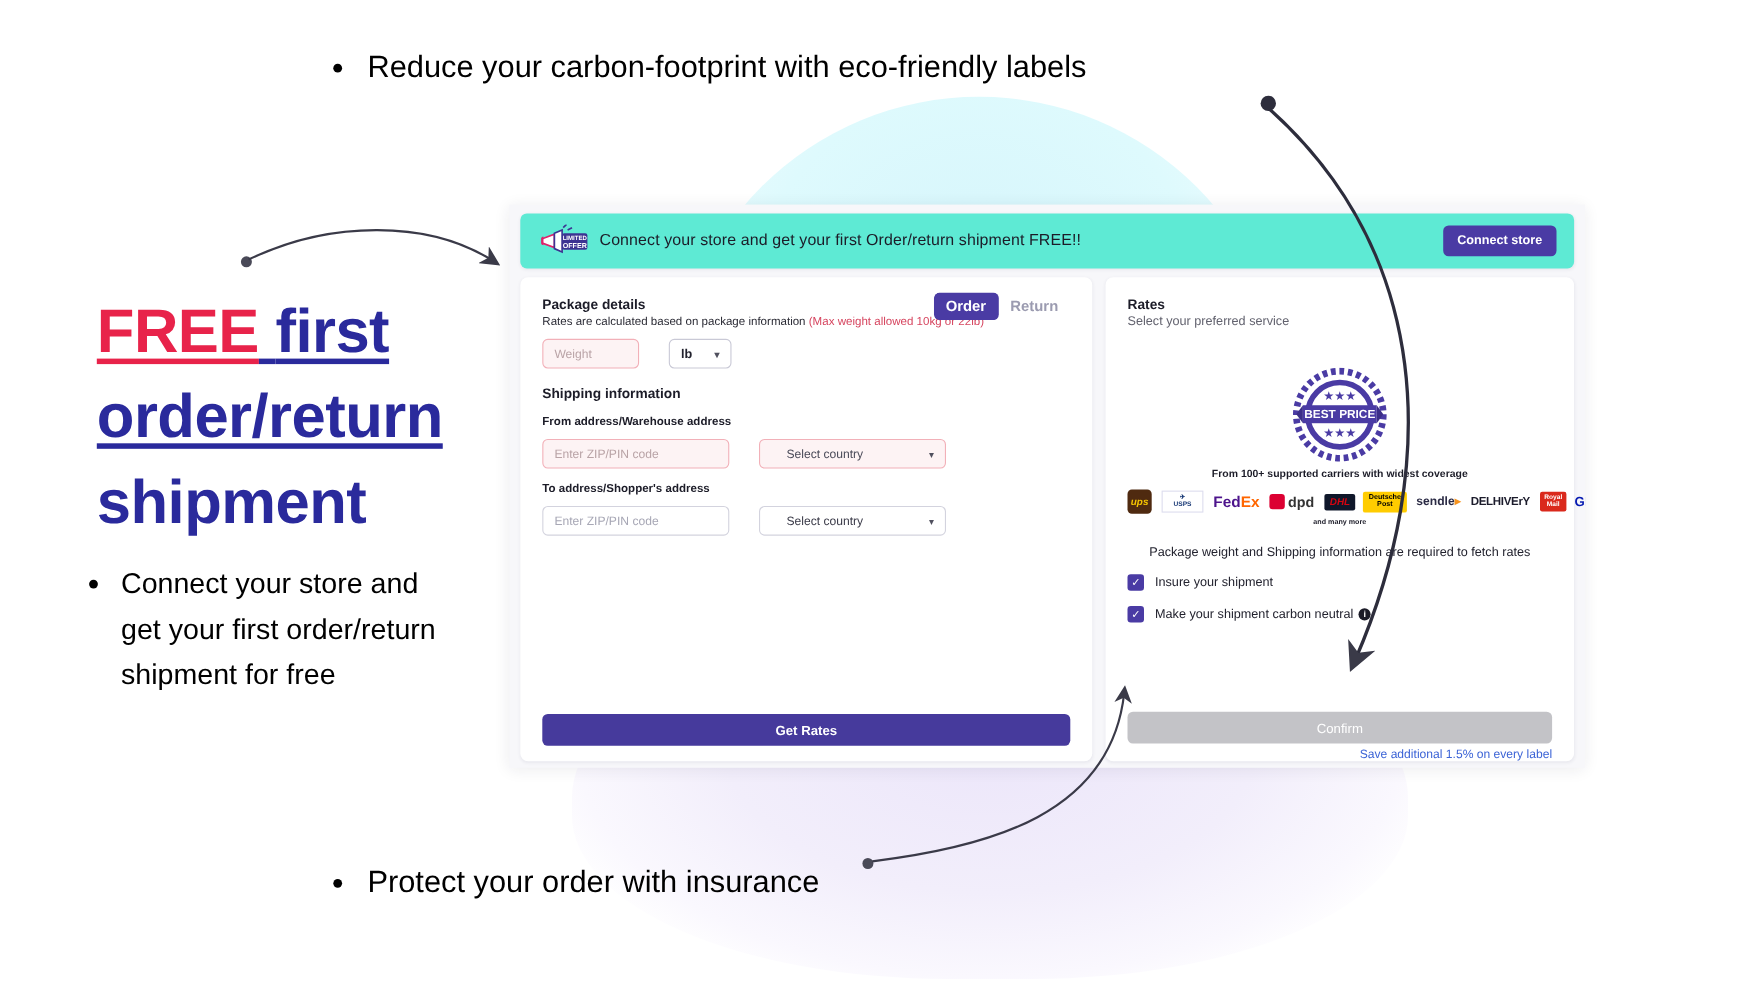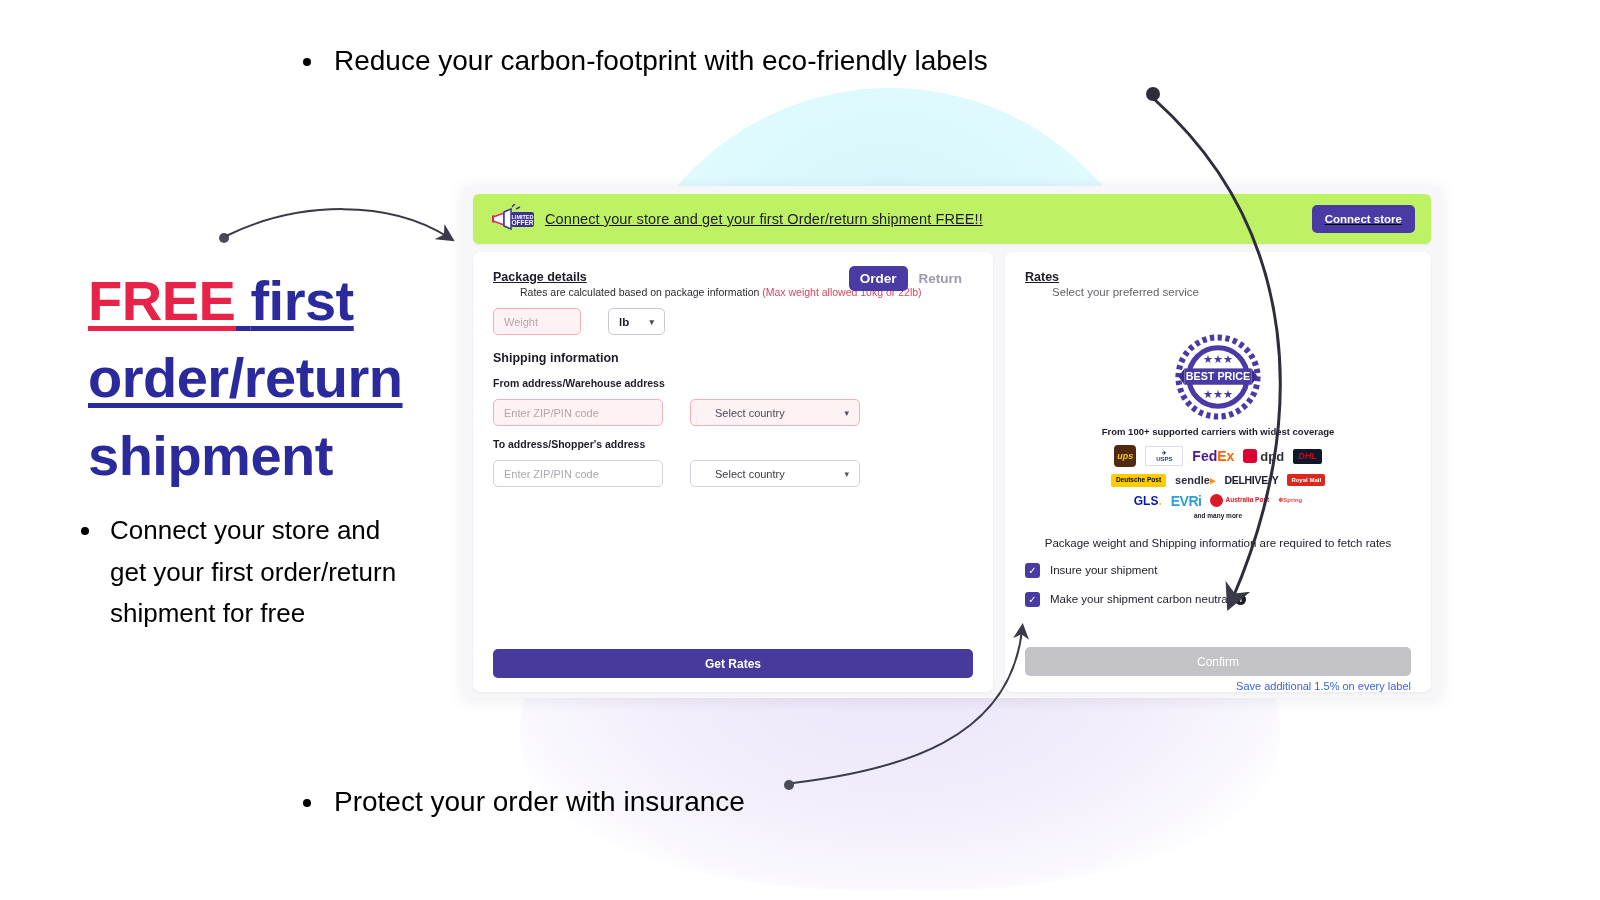--- a/index.html
+++ b/index.html
@@ -59,43 +59,42 @@
   .app {
     position: absolute; left: 463px; top: 186px;
     width: 978px; height: 512px;
     background: #f7f7fa;
     overflow: hidden;
     z-index: 3;
     box-shadow: 0 2px 14px rgba(30,30,60,.09);
   }
   .banner {
     position: absolute; left: 10px; top: 8px; width: 958px; height: 50px;
-    background: #bef264; border-radius: 6px;
+    background: #5eead4; border-radius: 6px;
     display: flex; align-items: center; padding: 0 16px;
     box-shadow: 0 1px 3px rgba(40,40,80,.07);
-    text-decoration: underline;
   }
   .megaphone { width: 48px; height: 30px; position: relative; flex: 0 0 48px; margin-right: 8px; }
   .banner-text { font-size: 14.5px; color: #1c1c28; font-weight: 500; letter-spacing: .1px; }
   .connect-btn {
     margin-left: auto; background: #4a3ba4; color: #fff;
     font-size: 11.5px; font-weight: 700; padding: 8px 13px; border-radius: 5px;
     white-space: nowrap;
   }
 
   .panes { position: absolute; left: 10px; top: 66px; width: 958px; height: 440px; display: flex; gap: 12px; }
   .pane {
     background: #fff; border-radius: 7px; position: relative;
     box-shadow: 0 1px 3px rgba(40,40,80,.07);
   }
   .pane-left { width: 520px; padding: 18px 20px; }
   .pane-right { width: 426px; padding: 18px 20px; }
 
-  .sec-title { font-size: 12.5px; font-weight: 700; color: #1c1c28; text-decoration: underline; }
-  .sec-sub { font-size: 10.5px; color: #2b2b35; margin-top: 2px; margin-left: 27px; }
+  .sec-title { font-size: 12.5px; font-weight: 700; color: #1c1c28; }
+  .sec-sub { font-size: 10.5px; color: #2b2b35; margin-top: 2px; }
   .sec-sub .warn { color: #d6455f; }
   .pane-right .sec-sub { font-size: 11.5px; color: #62626e; }
 
   .toggle-wrap { position: absolute; right: 20px; top: 14px; display: flex; align-items: center;
     border-radius: 5px; overflow: hidden; }
   .tg { font-size: 13.5px; font-weight: 700; padding: 5px 11px; }
   .tg.on { background: #4a3ba4; color: #fff; border-radius: 5px; }
   .tg.off { color: #9b9bb0; }
 
   .row { display: flex; gap: 27px; margin-top: 10px; }
@@ -122,21 +121,21 @@
     position: absolute; left: 20px; bottom: 14px; width: 480px; height: 29px;
     background: #463a9c; color: #fff; border-radius: 5px;
     display: flex; align-items: center; justify-content: center;
     font-size: 12px; font-weight: 700;
   }
 
   
   .badge-area { margin-top: 36px; text-align: center; }
   .badge { width: 86px; height: 86px; margin: 0 auto; position: relative; }
   .carriers-note { font-size: 9.5px; font-weight: 700; color: #1c1c28; margin-top: 6px; }
-  .logo-grid { margin-top: 8px; display:flex; flex-direction: column; gap: 7px; align-items: center; }
+  .logo-grid { margin-top: 8px; display:flex; flex-direction: row; gap: 7px; align-items: center; }
   .logo-row { display: flex; align-items: center; justify-content: center; gap: 9px; }
   .lg { font-size: 11px; font-weight: 800; line-height: 1; display: flex; align-items: center; justify-content: center; }
   .lg-ups { background:#4f2a10; color:#f5c400; width:22px; height:22px; border-radius:4px; font-size:9px; font-style:italic;}
   .lg-usps{ background:#fff; color:#1a3a76; width:38px; height:20px; font-size:6px; border:1px solid #dde; text-align:center; line-height:1.05;}
   .lg-fedex{ font-size:14px; } .lg-fedex b{color:#4d148c;} .lg-fedex i{color:#ff6600; font-style:normal;}
   .lg-dpd { color:#333; font-size:13px; display:flex; gap:3px; align-items:center;}
   .lg-dpd .box{ width:14px;height:14px;background:#dc0032;border-radius:3px;}
   .lg-dhl { background:#0f172a; color:#d40511; padding:3px 5px; font-size:9px; font-style:italic; border-radius:2px;}
   .lg-dpost{ background:#ffcc00; color:#000; padding:3px 5px; font-size:6.5px; border-radius:2px;}
   .lg-sendle{ color:#2b2b45; font-size:11px;} .lg-sendle s{color:#f7941e; text-decoration:none;}

